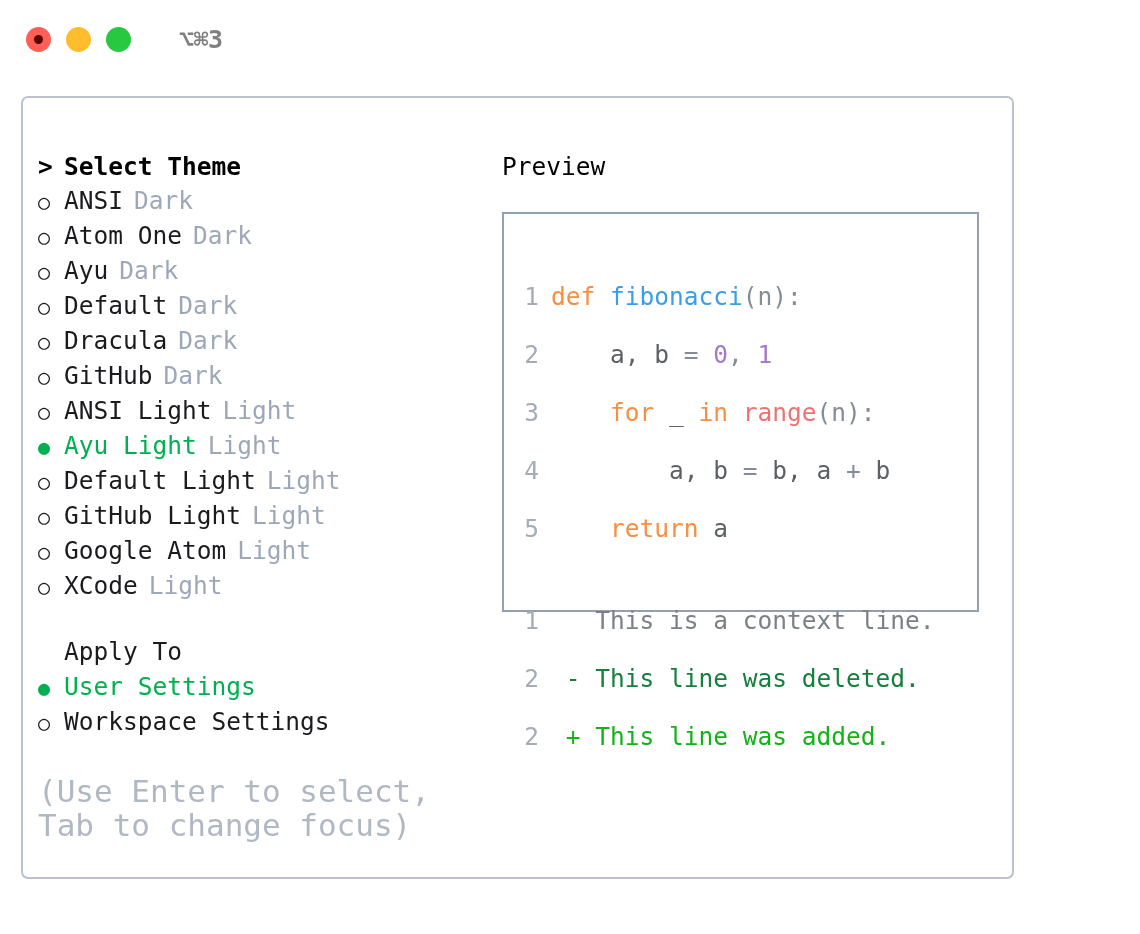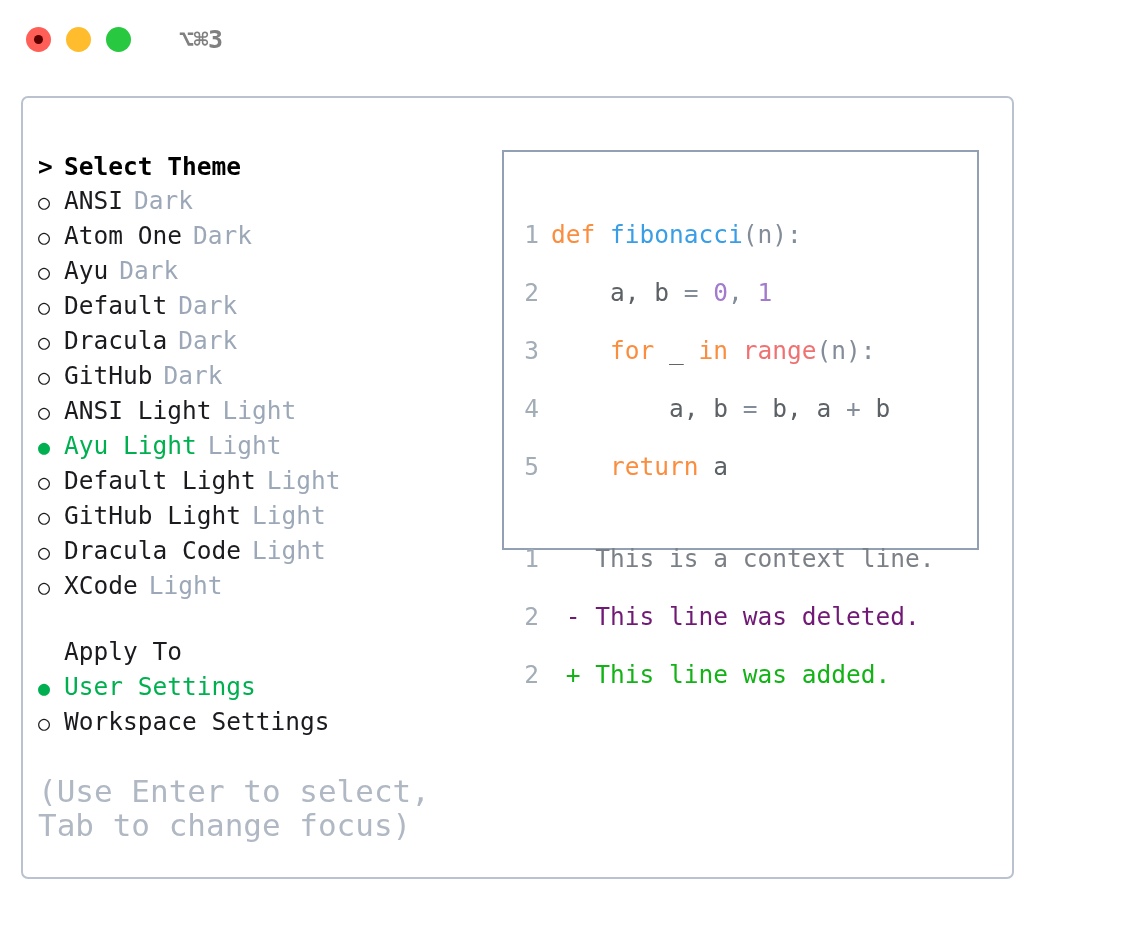--- a/index.html
+++ b/index.html
@@ -176,21 +176,21 @@
     margin-right: 12px;
   }
   .kw   { color: #fa8d3e; }
   .fn   { color: #399ee6; }
   .num  { color: #a37acc; }
   .bi   { color: #f07171; text-align: right; }
   .pun  { color: #838c99; }
   .var  { color: #5c6166; }
   .spacer { display: block; height: 34px; }
   .ctx  { color: #7b8087; }
-  .del  { color: #701a75; }
+  .del  { color: #15803d; }
   .add  { color: #13b317; }
 </style>
 </head>
 <body>
 
 <div id="window">
 
   <div id="titlebar">
     <div class="lights">
       <span class="light red"></span>
@@ -213,38 +213,39 @@
             <div class="row"><span class="marker radio-off">○</span><span class="label">ANSI</span><span class="tag">Dark</span></div>
             <div class="row"><span class="marker radio-off">○</span><span class="label">Atom One</span><span class="tag">Dark</span></div>
             <div class="row"><span class="marker radio-off">○</span><span class="label">Ayu</span><span class="tag">Dark</span></div>
             <div class="row"><span class="marker radio-off">○</span><span class="label">Default</span><span class="tag">Dark</span></div>
             <div class="row"><span class="marker radio-off">○</span><span class="label">Dracula</span><span class="tag">Dark</span></div>
             <div class="row"><span class="marker radio-off">○</span><span class="label">GitHub</span><span class="tag">Dark</span></div>
             <div class="row"><span class="marker radio-off">○</span><span class="label">ANSI Light</span><span class="tag">Light</span></div>
             <div class="row"><span class="marker radio-on">●</span><span class="label sel">Ayu Light</span><span class="tag">Light</span></div>
             <div class="row"><span class="marker radio-off">○</span><span class="label">Default Light</span><span class="tag">Light</span></div>
             <div class="row"><span class="marker radio-off">○</span><span class="label">GitHub Light</span><span class="tag">Light</span></div>
-            <div class="row"><span class="marker radio-off">○</span><span class="label">Dracula Code</span><span class="tag">Light</span></div>
+            <div class="row"><span class="marker radio-off">○</span><span class="label">Google Atom</span><span class="tag">Light</span></div>
             <div class="row"><span class="marker radio-off">○</span><span class="label">XCode</span><span class="tag">Light</span></div>
           </div>
 
         <div id="apply-block">
           <div class="row">
             <span class="marker blank">○</span><span class="group-title">Apply To</span>
           </div>
           <div id="apply-list">
               <div class="row"><span class="marker radio-on">●</span><span class="label sel">User Settings</span></div>
               <div class="row"><span class="marker radio-off">○</span><span class="label">Workspace Settings</span></div>
             </div>
         </div>
 
         <div id="hint">(Use Enter to select, Tab to change focus)</div>
       </div>
 
       <div id="right-col">
+        <div id="preview-title">Preview</div>
         <div id="preview-box">
           <div id="code"><span class="cl"><span class="ln">1</span><span class="kw">def </span><span class="fn">fibonacci</span><span class="pun">(n):</span></span><span class="cl"><span class="ln">2</span><span class="var">    a, b </span><span class="pun">= </span><span class="num">0</span><span class="pun">, </span><span class="num">1</span></span><span class="cl"><span class="ln">3</span><span class="var">    </span><span class="kw">for </span><span class="var">_ </span><span class="kw">in </span><span class="bi">range</span><span class="pun">(n):</span></span><span class="cl"><span class="ln">4</span><span class="var">        a, b </span><span class="pun">= </span><span class="var">b, a </span><span class="pun">+ </span><span class="var">b</span></span><span class="cl"><span class="ln">5</span><span class="var">    </span><span class="kw">return </span><span class="var">a</span></span><span class="spacer"></span><span class="cl"><span class="ln">1</span><span class="ctx">   This is a context line.</span></span><span class="cl"><span class="ln">2</span><span class="del"> - This line was deleted.</span></span><span class="cl"><span class="ln">2</span><span class="add"> + This line was added.</span></span></div>
         </div>
       </div>
 
     </div>
   </div>
 </div>
 
 </body></html>

